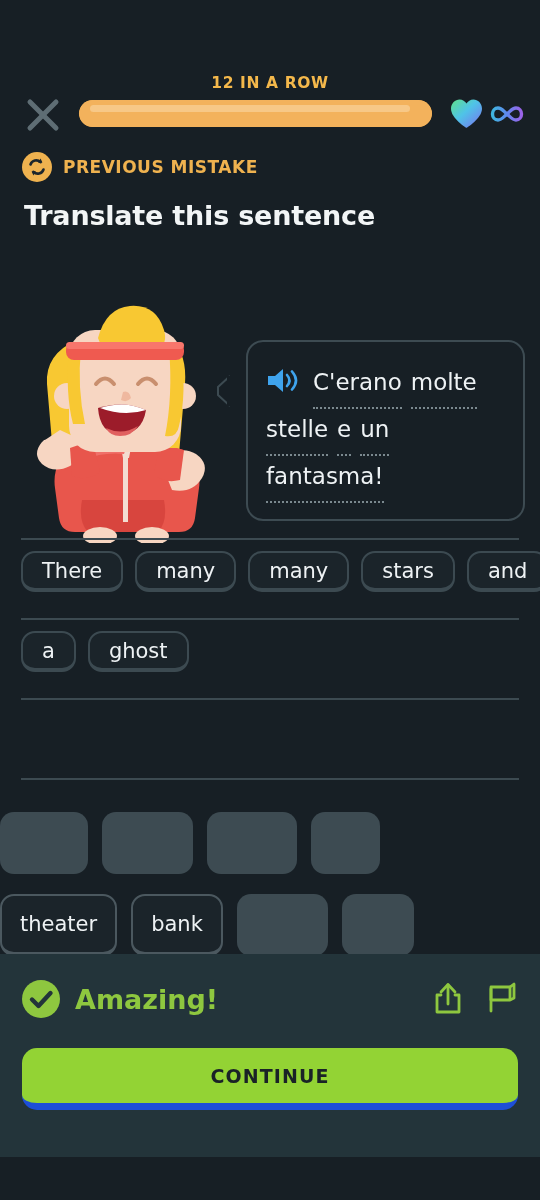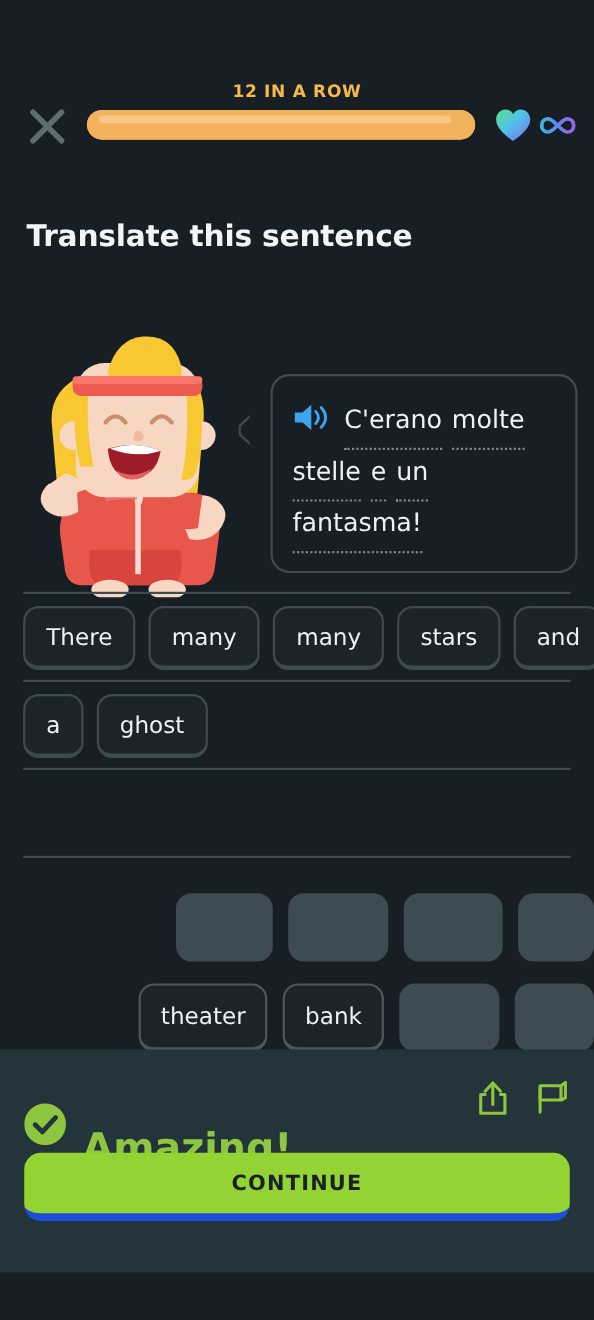--- a/index.html
+++ b/index.html
@@ -131,42 +131,42 @@
   .ans-rule {
     position: absolute; left: 21px;
     width: 498px; height: 2px;
     background: #3c4a51;
   }
   .tile-row {
     position: absolute; left: 21px;
     display: flex; gap: 12px;
   }
   .tile {
-    height: 58px;
+    height: 41px;
     border: 2px solid #3c4a51;
     border-bottom-width: 4px;
     border-radius: 14px;
     background: #1b242a;
     color: #eef2f4;
     font-size: 21px;
     display: flex; align-items: center; justify-content: center;
     padding: 0 19px;
     cursor: pointer;
     white-space: nowrap;
   }
 
   
   .bank {
     position: absolute; left: 0; top: 812px; width: 540px;
   }
   .bank-row {
     position: absolute;
     display: flex; gap: 14px;
     left: 0; width: 540px;
-    justify-content: flex-end;
+    justify-content: flex-start;
   }
   .bank-slot {
     height: 62px;
     border-radius: 14px;
     background: #3d4b52;
   }
   .bank-tile {
     height: 62px;
     border: 2px solid #4b585f;
     border-bottom-width: 4px;
@@ -185,23 +185,22 @@
     position: absolute; left: 0; bottom: 43px; width: 540px; height: 203px;
     background: #23343a;
   }
   .sheet-top {
     position: absolute; left: 22px; top: 26px;
     display: flex; align-items: center; gap: 15px;
   }
   .check-icon { width: 38px; height: 38px; flex: none; }
   .sheet-msg {
     color: #8ec73f;
-    font-size: 36px;
+    font-size: 27px;
     font-weight: bold;
-    margin-top: 43px;
   }
   .sheet-actions {
     position: absolute; right: 22px; top: 27px;
     display: flex; align-items: center; gap: 22px;
   }
   .act-icon { width: 32px; height: 34px; cursor: pointer; }
   .continue-btn {
     position: absolute; left: 22px; top: 94px;
     width: 496px; height: 62px;
     background: #93d334;
@@ -263,20 +262,32 @@
             <stop offset="0%" stop-color="#3fb6e0"></stop>
             <stop offset="50%" stop-color="#5f87ec"></stop>
             <stop offset="100%" stop-color="#9b63e8"></stop>
           </linearGradient>
         </defs>
         <path d="M9 4 C12.6 4 14.4 7 18 10 C21.6 13 23.4 16 27 16 C30.3 16 32.5 13.3 32.5 10 C32.5 6.7 30.3 4 27 4 C23.4 4 21.6 7 18 10 C14.4 13 12.6 16 9 16 C5.7 16 3.5 13.3 3.5 10 C3.5 6.7 5.7 4 9 4 Z" fill="none" stroke="url(#infGrad)" stroke-width="3.4"></path>
       </svg>
     </div>
   </div>
 
+  <div class="prev-mistake">
+    <div class="pm-icon">
+      <svg width="30" height="30" viewBox="0 0 30 30">
+        <circle cx="15" cy="15" r="15" fill="#efb24f"></circle>
+        <path d="M8.5 12.5 A6 6 0 0 1 18.5 10.2" fill="none" stroke="#1d262c" stroke-width="2.6" stroke-linecap="round"></path>
+        <path d="M21.5 17.5 A6 6 0 0 1 11.5 19.8" fill="none" stroke="#1d262c" stroke-width="2.6" stroke-linecap="round"></path>
+        <path d="M18.6 6.6 L20.4 10.6 L16.2 10.9 Z" fill="#1d262c"></path>
+        <path d="M11.4 23.4 L9.6 19.4 L13.8 19.1 Z" fill="#1d262c"></path>
+      </svg>
+    </div>
+    <div class="pm-label">PREVIOUS MISTAKE</div>
+  </div>
 
   <div class="title">Translate this sentence</div>
 
   <div class="char-wrap">
     <svg width="210" height="243" viewBox="0 0 210 243">
 
       <path d="M22 140 q-8 10 2 18 q10 8 22 2 l-4 -22 Z" fill="#f7d6c2"></path>
 
       <path d="M55 40 q50 -28 96 4 q14 10 12 40 l-6 70 q-4 22 -22 20 l-84 0 q-18 2 -20 -20 l-6 -70 q-2 -30 30 -44 Z" fill="#f8c832"></path>
 

